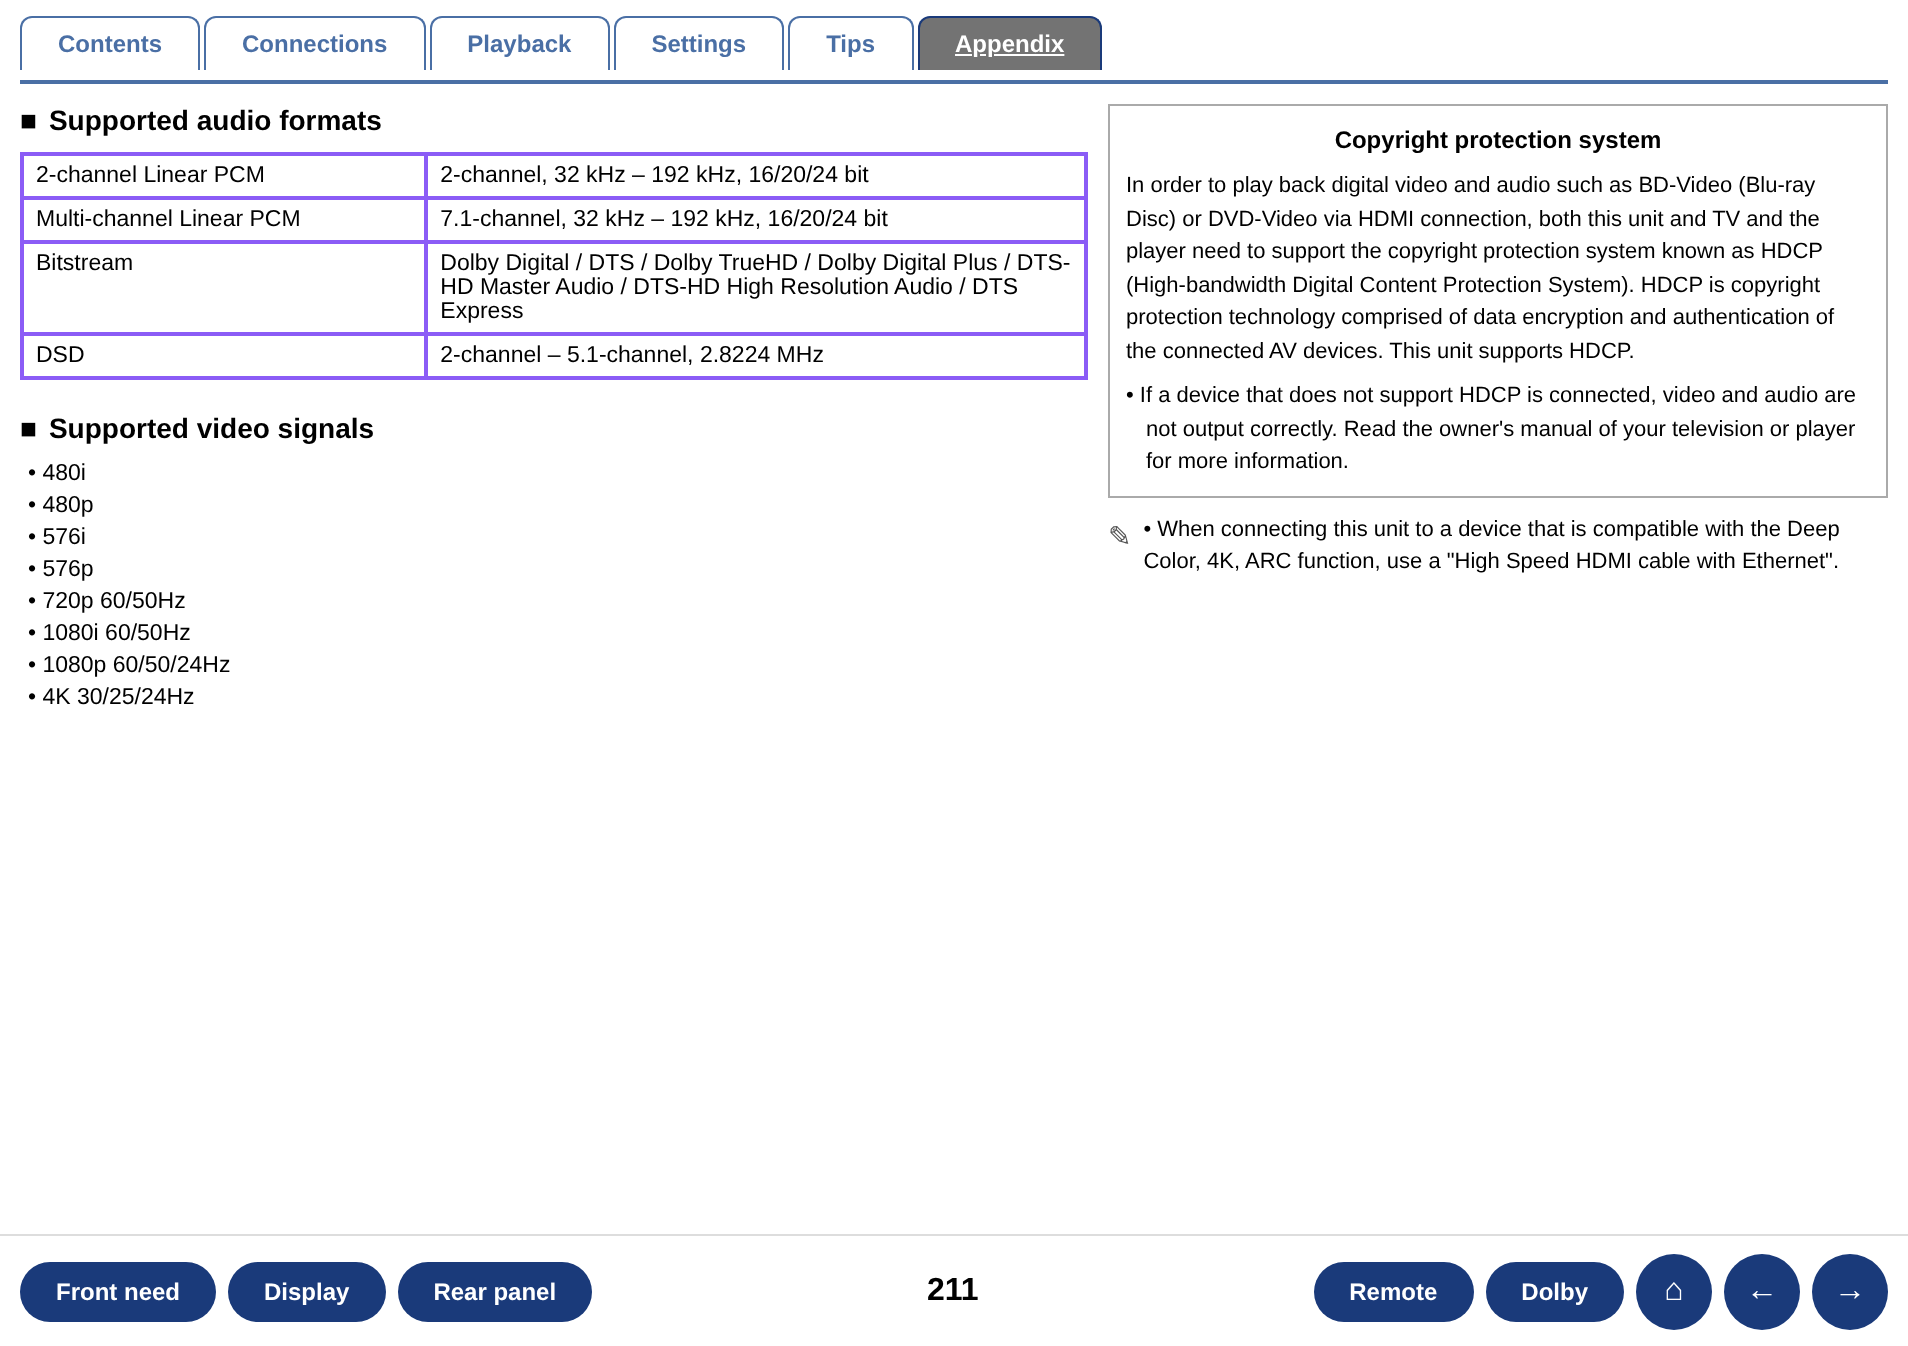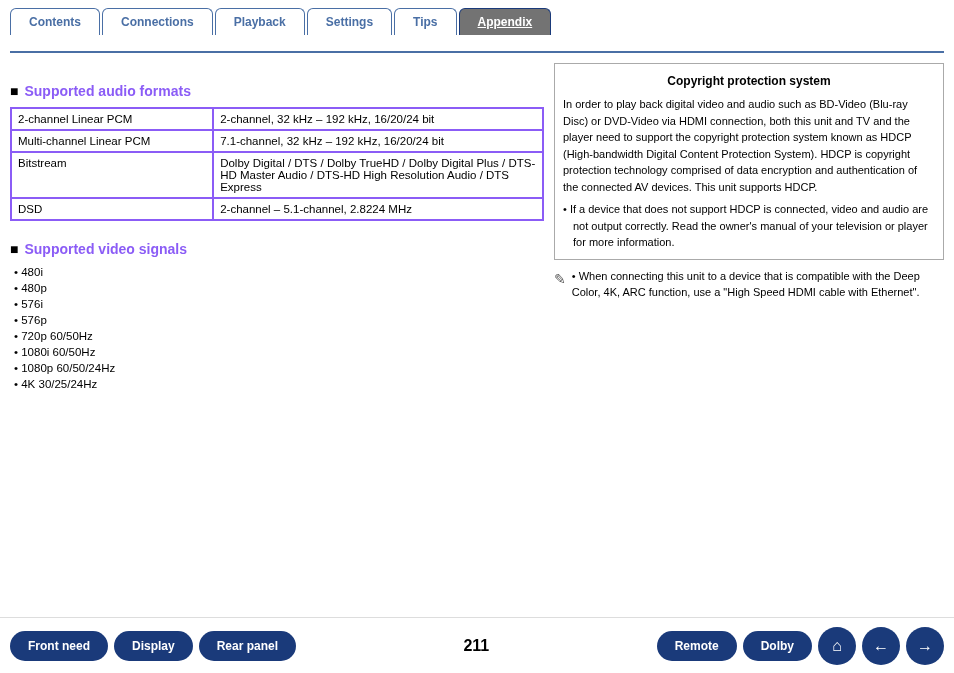--- a/index.html
+++ b/index.html
@@ -10,21 +10,21 @@
       font-size: 12px;
       background: #fff;
       overflow: hidden;
       position: relative;
     }
 
     
     .top-nav {
       display: flex;
       align-items: flex-end;
-      padding: 8px 10px 16px 10px;
+      padding: 8px 10px 5px 10px;
       background: #fff;
       gap: 2px;
     }
     .nav-tab {
       padding: 6px 18px;
       border: 1.5px solid #4a6fa5;
       border-bottom: none;
       border-radius: 6px 6px 0 0;
       font-size: 12px;
       font-weight: bold;
@@ -55,26 +55,25 @@
     }
 
     
     .left-col {
       flex: 1;
     }
 
     .section-title {
       font-size: 14px;
       font-weight: bold;
-      color: #8b5cf6;
+      color: #000000;
       margin-bottom: 8px;
       display: flex;
       align-items: center;
       gap: 6px;
-      margin-top: 20px;
     }
     .section-title::before {
       content: '■';
       color: #000;
       font-size: 14px;
     }
 
     
     .audio-table {
       width: 100%;

